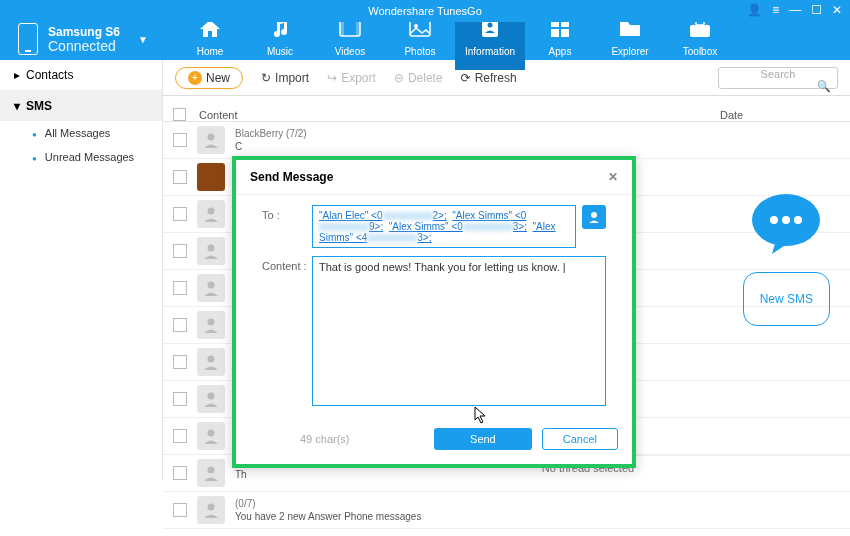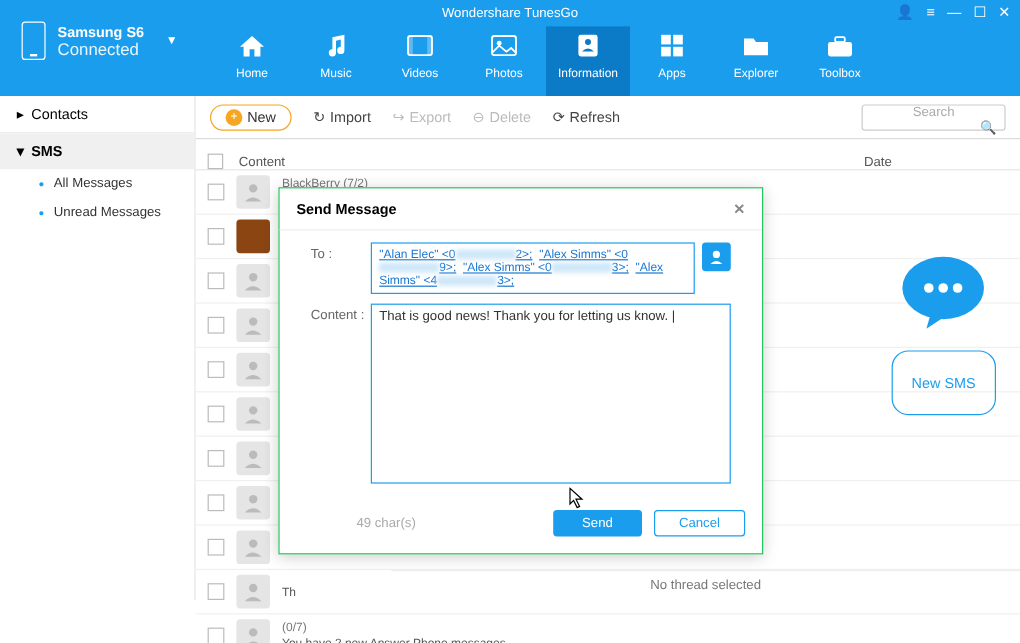--- a/index.html
+++ b/index.html
@@ -1,17 +1,17 @@
 <!DOCTYPE html>
 <html><head>
 <meta charset="utf-8">
 <style>
 * { box-sizing: border-box; margin: 0; padding: 0; font-family: Arial, sans-serif; }
 body { width: 850px; height: 536px; background: #fff; overflow: hidden; position: relative; }
-.header { background: #1b9dee; height: 80px; display: flex; align-items: flex-start; color: #fff; }
+.header { background: #1b9dee; height: 60px; display: flex; align-items: center; color: #fff; }
 .titlebar { position: absolute; top: 0; left: 0; right: 0; height: 22px; background: #1b9dee; display: flex; align-items: center; justify-content: center; color: #fff; font-size: 11px; }
 .titlebar-icons { position: absolute; right: 8px; top: 3px; display: flex; gap: 10px; font-size: 12px; }
 .titlebar-icons span { cursor: pointer; }
 .device { width: 165px; display: flex; align-items: center; padding-left: 18px; padding-top: 18px; }
 .device-ic { width: 20px; height: 32px; border: 1.5px solid #fff; border-radius: 3px; margin-right: 10px; position: relative; }
 .device-ic::after { content: ''; position: absolute; bottom: 2px; left: 50%; transform: translateX(-50%); width: 6px; height: 2px; background: #fff; }
 .device-txt { font-size: 12px; line-height: 14px; }
 .device-txt .name { font-weight: bold; }
 .device-txt .status { font-size: 14px; opacity: 0.9; }
 .device-arrow { margin-left: 18px; font-size: 10px; }
@@ -43,32 +43,32 @@
 .msg-row .avatar { width: 28px; height: 28px; background: #e5e5e5; border-radius: 3px; margin-right: 10px; display: flex; align-items: center; justify-content: center; }
 .msg-row .avatar.photo { background: #8b4513; }
 .msg-row .txt { flex: 1; overflow: hidden; }
 .msg-row .txt .sender { color: #777; font-size: 10px; margin-bottom: 2px; }
 .msg-row .txt .preview { color: #555; font-size: 10px; white-space: nowrap; overflow: hidden; text-overflow: ellipsis; }
 .msg-row .date { width: 80px; text-align: right; color: #888; font-size: 10px; }
 .right-panel { position: absolute; right: 20px; top: 130px; text-align: center; }
 .sms-bubble { width: 80px; height: 70px; margin: 0 auto 12px; }
 .new-sms-btn { border: 1.5px solid #1b9dee; color: #1b9dee; border-radius: 14px; padding: 19px 16px; font-size: 12px; cursor: pointer; display: inline-block; }
 .footer-status { position: absolute; bottom: 6px; left: 163px; right: 0; text-align: center; font-size: 11px; color: #777; border-top: 1px solid #eee; padding-top: 6px; }
-.modal { position: absolute; left: 232px; top: 156px; width: 404px; background: #fff; border: 1px solid #22c55e; box-shadow: 0 2px 12px rgba(0,0,0,0.2); z-index: 100; }
+.modal { position: absolute; left: 232px; top: 156px; width: 404px; background: #fff; border: 4px solid #22c55e; box-shadow: 0 2px 12px rgba(0,0,0,0.2); z-index: 100; }
 .modal-head { padding: 10px 14px; font-size: 12px; font-weight: bold; border-bottom: 1px solid #eee; display: flex; justify-content: space-between; }
 .modal-body { padding: 10px 26px 6px; font-size: 11px; }
 .modal-row { display: flex; margin-bottom: 8px; }
 .modal-row .lbl { width: 50px; color: #666; padding-top: 4px; }
 .to-field { flex: 1; border: 1px solid #1b9dee; padding: 4px 6px; font-size: 10px; min-height: 30px; }
 .to-field span { color: #1976d2; text-decoration: underline; }
 .add-contact { width: 24px; height: 24px; background: #1b9dee; color: #fff; margin-left: 6px; display: flex; align-items: center; justify-content: center; border-radius: 3px; cursor: pointer; }
 .content-field { flex: 1; border: 1px solid #1b9dee; height: 150px; padding: 4px 6px; font-size: 11px; color: #333; }
 .modal-foot { display: flex; justify-content: flex-end; align-items: center; padding: 8px 14px 14px; gap: 10px; font-size: 11px; }
 .char-count { color: #aaa; margin-right: auto; margin-left: 50px; }
-.btn-send { background: #1b9dee; color: #fff; border: none; padding: 5px 24px; border-radius: 3px; cursor: pointer; font-size: 11px; }
+.btn-send { background: #1b9dee; color: #fff; border: none; padding: 5px 36px; border-radius: 3px; cursor: pointer; font-size: 11px; }
 .btn-cancel { border: 1px solid #1b9dee; color: #1b9dee; background: #fff; padding: 4px 20px; border-radius: 3px; cursor: pointer; font-size: 11px; }
 .cursor-img { position: absolute; left: 474px; top: 406px; z-index: 200; font-size: 14px; }
 svg { display: block; }
 .blur { filter: blur(2px); background: #cce6f9; display: inline-block; width: 50px; height: 8px; vertical-align: middle; }
 </style>
 </head>
 <body>
 
 <div class="titlebar">
   <span>Wondershare TunesGo</span>

